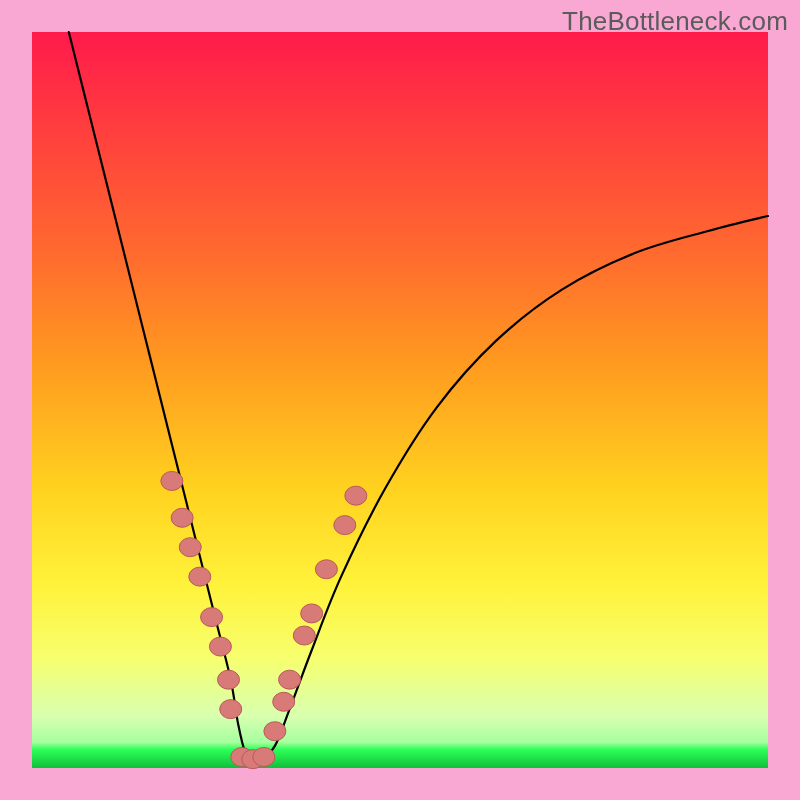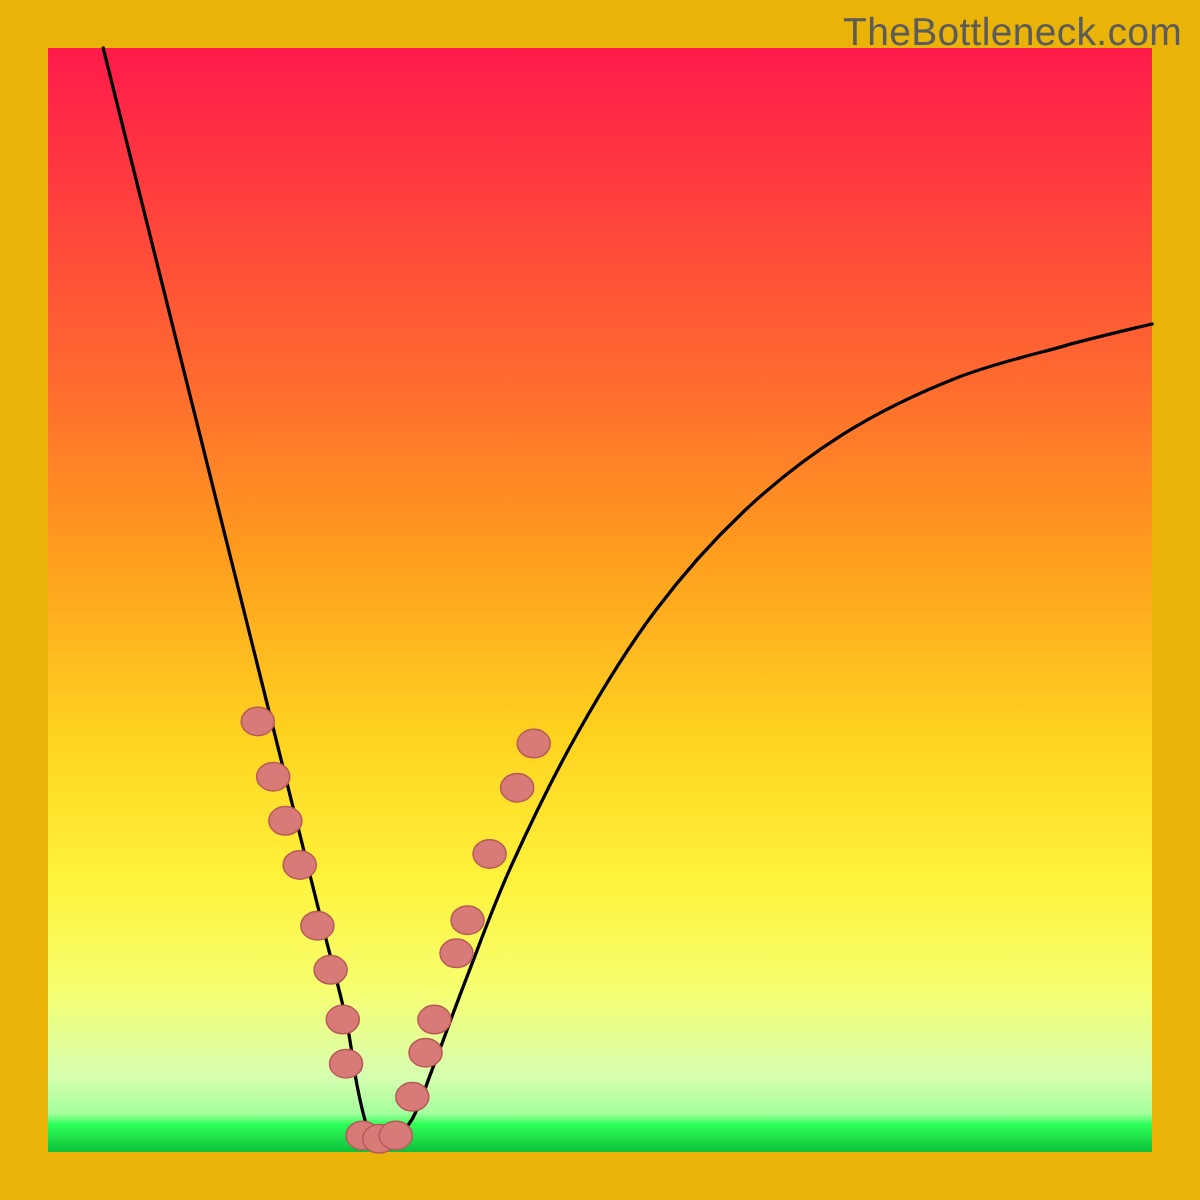--- a/index.html
+++ b/index.html
@@ -10,21 +10,21 @@
     background: #000;
     overflow: hidden;
     font-family: Arial, Helvetica, sans-serif;
   }
   .frame {
     position: absolute;
     left: 0;
     top: 0;
     width: 800px;
     height: 800px;
-    background: #eab308;
+    background: #f9a8d4;
   }
   .plot {
     position: absolute;
     left: 32px;
     top: 32px;
     width: 736px;
     height: 736px;
     
     background: linear-gradient(
       to bottom,

